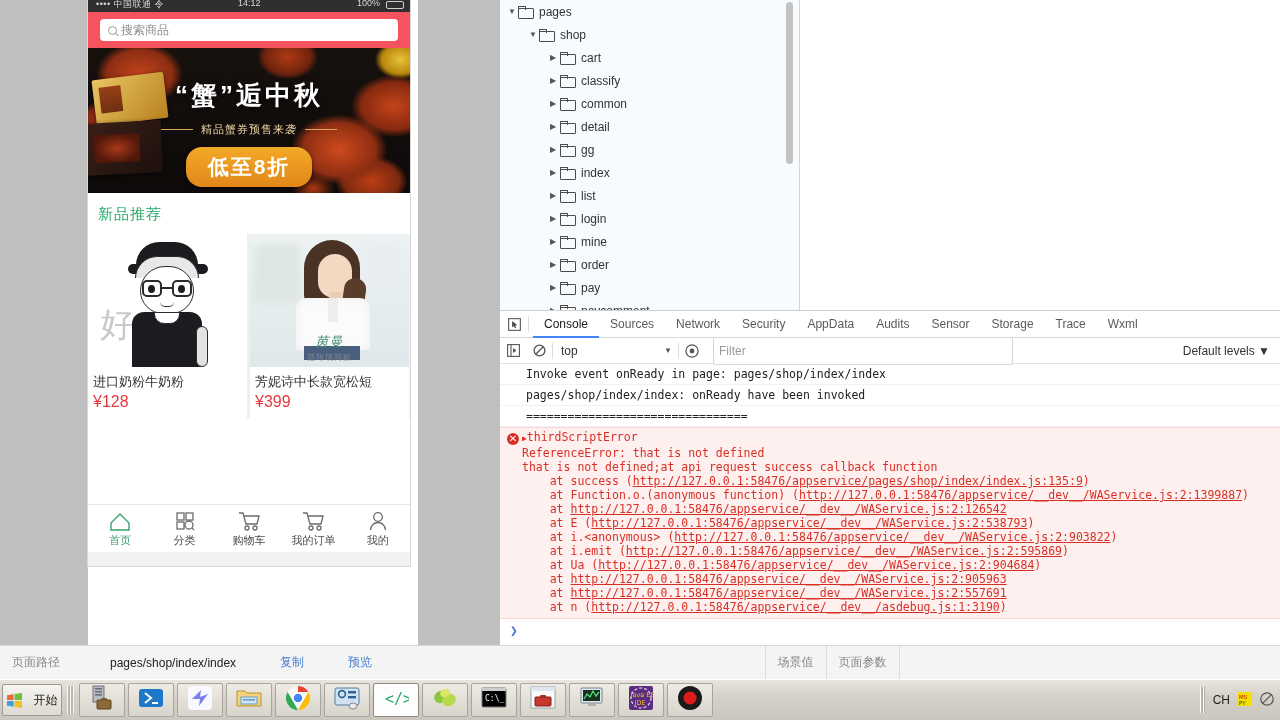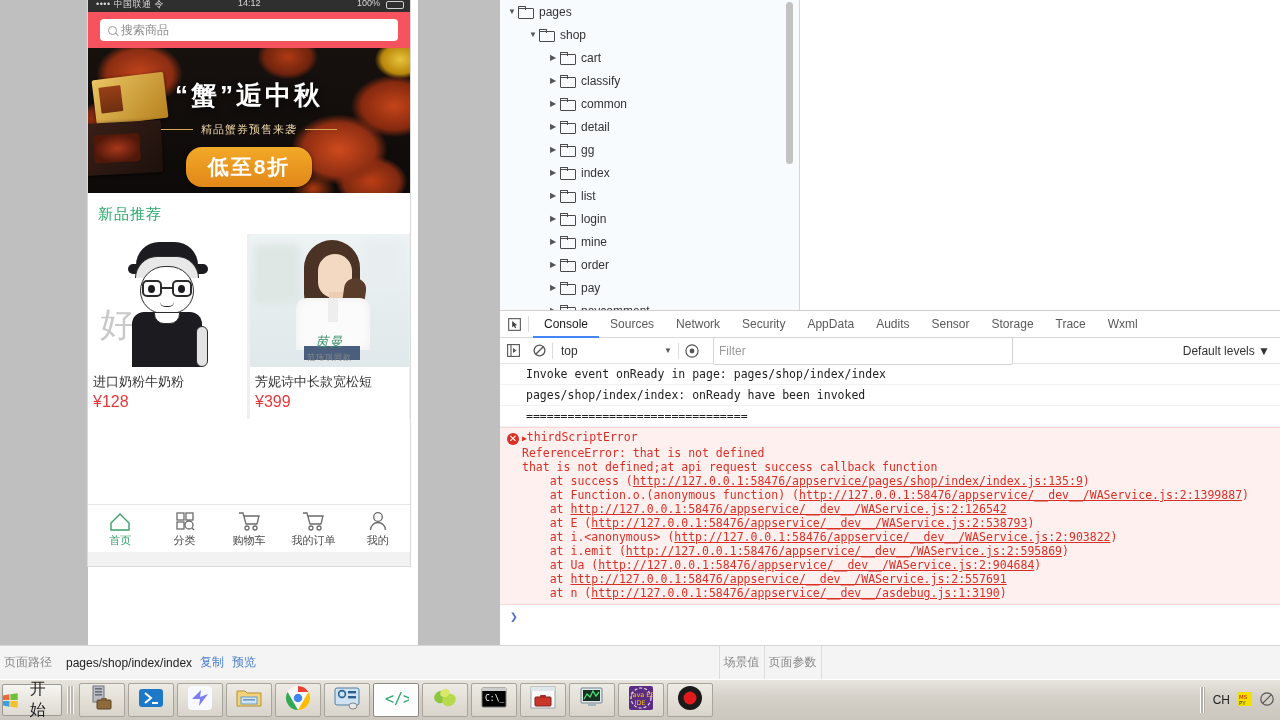--- a/index.html
+++ b/index.html
@@ -190,32 +190,32 @@
                 background: #d93025; color: #fff; font-size: 10px; line-height: 12px; text-align: center; font-family:"DejaVu Sans",sans-serif;}
   .c-err-line { color: #d93025; padding-left: 22px; line-height: 14px; white-space: pre; }
   .c-err-line .tri { display:inline; color:#d93025; font-size:8px; }
   .c-err-line a { color: #d93025; text-decoration: underline; }
   .c-prompt { padding: 4px 0 0 10px; color: #4a6fd4; font-size: 13px; }
 
   
   .statusbar { position: absolute; left: 0; top: 645px; width: 1280px; height: 34px;
                background: #f4f4f4; border-top: 1px solid #d6d6d6; display: flex; align-items: center;
                font-size: 12px; color: #555; }
-  .sb-cell { padding: 0 4px; height: 34px; display: flex; align-items: center; }
+  .sb-cell { padding: 0 12px; height: 34px; display: flex; align-items: center; gap: 36px; }
   .sb-cell.b { border-left: 1px solid #dcdcdc; border-right: 1px solid #dcdcdc; justify-content: flex-end; }
   .sb-label { color: #8a8a8a; }
   .sb-path { color: #222; margin-left: 14px; }
   .sb-link { color: #4a7fd1; margin-left: 8px; }
 
   
   .taskbar { position: absolute; left: 0; top: 679px; width: 1280px; height: 41px;
              background: linear-gradient(#e8e5de, #d4d0c8 45%, #cbc7bf); border-top: 1px solid #fff; display: flex; align-items: center; }
   .start-btn { margin-left: 2px; width: 60px; height: 32px; display: flex; align-items: center; justify-content: center;
                gap: 12px; background: linear-gradient(#f6f5f1,#dedad1); border: 1px solid #9d9a93;
-               border-radius: 2px; font-size: 16px; color: #222; }
+               border-radius: 2px; font-size: 12px; color: #222; }
   .tb-grip { width: 7px; height: 28px; margin: 0 5px; background:
       repeating-linear-gradient(90deg,#fff 0 1px,#b5b1a9 1px 3px); opacity:.8; }
   .tb-item { width: 46px; height: 34px; margin-right: 3px; border: 1px solid #a9a59d; border-radius: 2px;
              background: linear-gradient(#eeebe4,#d8d4cb); display: flex; align-items: center; justify-content: center; }
   .tb-item.sel { background: #fdfdfd; border: 1px solid #8d8a83; }
   .tray { margin-left: auto; display: flex; align-items: center; gap: 8px; padding-right: 6px;
           font-size: 12px; color: #222; }
   .tray-grip { width: 5px; height: 26px; background: repeating-linear-gradient(90deg,#fff 0 1px,#b5b1a9 1px 3px); }
 
   .mini { display:block; }
@@ -507,20 +507,21 @@
         <div id="console-error-lines">
             <div class="c-err-line">ReferenceError: that is not defined</div>
             <div class="c-err-line">that is not defined;at api request success callback function</div>
             <div class="c-err-line">    at success (<a href="#">http://127.0.0.1:58476/appservice/pages/shop/index/index.js:135:9</a>)</div>
             <div class="c-err-line">    at Function.o.(anonymous function) (<a href="#">http://127.0.0.1:58476/appservice/__dev__/WAService.js:2:1399887</a>)</div>
             <div class="c-err-line">    at <a href="#">http://127.0.0.1:58476/appservice/__dev__/WAService.js:2:126542</a></div>
             <div class="c-err-line">    at E (<a href="#">http://127.0.0.1:58476/appservice/__dev__/WAService.js:2:538793</a>)</div>
             <div class="c-err-line">    at i.&lt;anonymous&gt; (<a href="#">http://127.0.0.1:58476/appservice/__dev__/WAService.js:2:903822</a>)</div>
             <div class="c-err-line">    at i.emit (<a href="#">http://127.0.0.1:58476/appservice/__dev__/WAService.js:2:595869</a>)</div>
             <div class="c-err-line">    at Ua (<a href="#">http://127.0.0.1:58476/appservice/__dev__/WAService.js:2:904684</a>)</div>
+            <div class="c-err-line">    at <a href="#">http://127.0.0.1:58476/appservice/__dev__/WAService.js:2:905963</a></div>
             <div class="c-err-line">    at <a href="#">http://127.0.0.1:58476/appservice/__dev__/WAService.js:2:557691</a></div>
             <div class="c-err-line">    at n (<a href="#">http://127.0.0.1:58476/appservice/__dev__/asdebug.js:1:3190</a>)</div>
           </div>
       </div>
       <div class="c-prompt">❯</div>
     </div>
   </div>
 
   <div class="statusbar">
     <div class="sb-cell">

